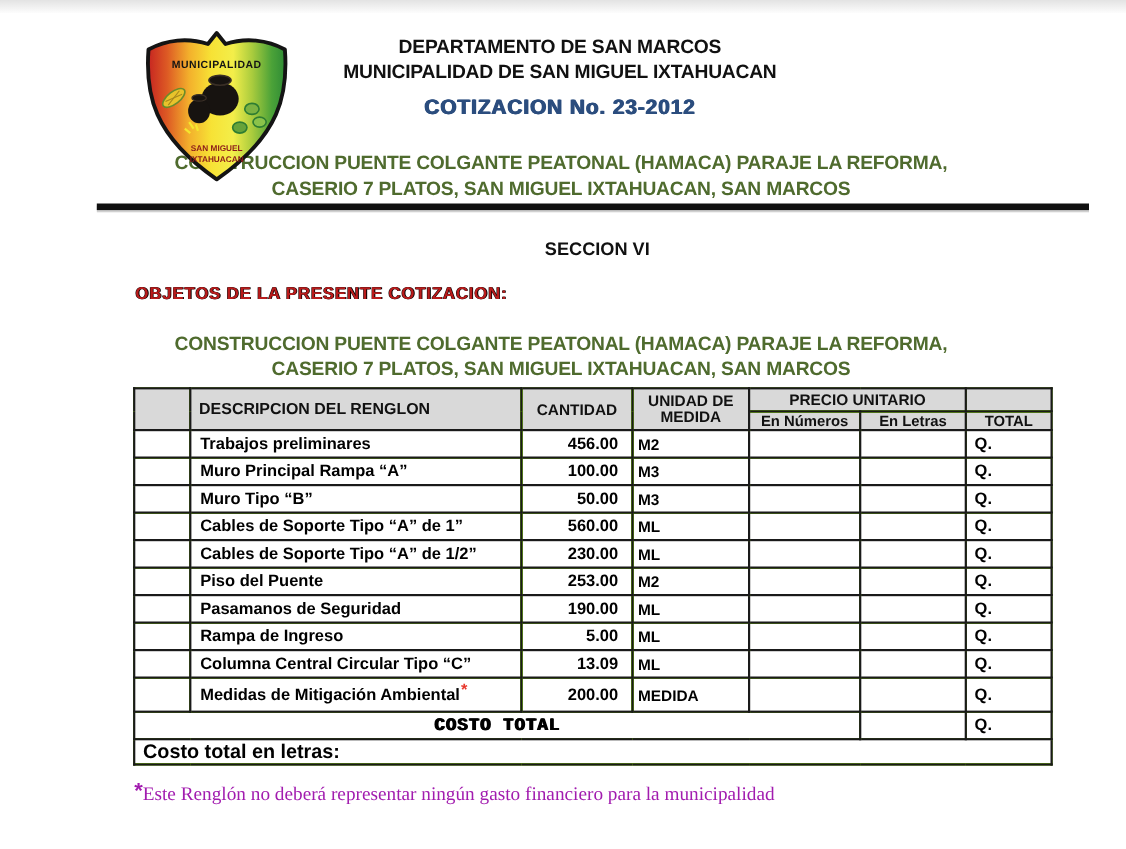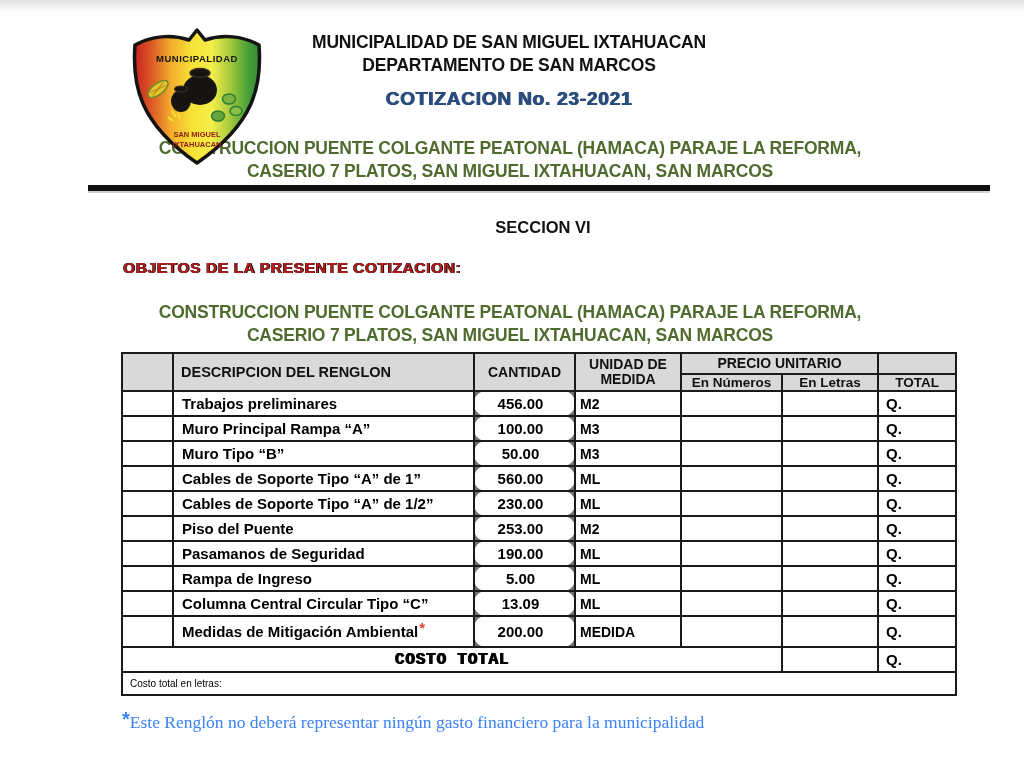--- a/index.html
+++ b/index.html
@@ -33,43 +33,43 @@
   
   .section-title { position:absolute; left:60px; top:218px; width:966px; text-align:center;
                    font-size:16.5px; font-weight:bold; color:#111; }
   .objects-heading {
     position:absolute; left:123px; top:259px; font-size:15.5px; font-weight:bold; color:#b91c1c;
     letter-spacing:0.6px; text-shadow:0.8px 0 0 #000, -0.4px 0 0 #000;
   }
   
   table.quote-table {
     position:absolute; left:121px; top:352px; width:834px;
-    border-collapse:collapse; table-layout:fixed; z-index:2; background:#737373;
+    border-collapse:collapse; table-layout:fixed; z-index:2; background:#84cc16;
   }
   .quote-table th, .quote-table td { border:2px solid #1a1a1a; padding:0 4px; overflow:hidden; }
   .quote-table thead th { background:#d9d9d9; font-size:14px; font-weight:bold; color:#111;
                           text-align:center; line-height:15px; }
   .quote-table thead tr.hrow1 th { height:21px; }
   .quote-table thead tr.hrow2 th { height:17px; font-size:13.5px;margin-left:25px; }
   .quote-table thead th.h-desc { text-align:left; padding-left:7px; font-size:14.5px; }
   .quote-table tbody td { height:25px; font-size:15px; font-weight:600; color:#000; background:#fff; }
   .quote-table td.c-desc { text-align:left; padding-left:8px; }
-  .quote-table td.c-num  { text-align:center; padding-right:12px;border-radius:12px; }
+  .quote-table td.c-num  { text-align:right; padding-right:12px; }
   .quote-table td.c-unit { text-align:left; font-weight:bold; font-size:14px; }
   .quote-table td.c-q    { text-align:left; padding-left:7px; font-weight:bold; }
   .quote-table tr.row-tall td { height:31px;margin-top:46px; }
   .quote-table td.c-costo {
     height:21px; text-align:center; font-size:16px; font-weight:bold; letter-spacing:0.8px;
     text-shadow:0.8px 0 0 #000, -0.4px 0 0 #000;
     font-family:Liberation Mono, monospace;
   }
-  .quote-table td.c-letras { height:23px; text-align:left; padding-left:7px; font-weight:400; font-size:10px; }
+  .quote-table td.c-letras { height:23px; text-align:left; padding-left:7px; font-weight:700; font-size:18px; }
   .red-mark { color:#e8392e; font-weight:bold; font-size:15px; position:relative; top:-4px; margin-left:1px; }
   
-  .footnote { position:absolute; left:122px; top:710px; color:#3b82f6;
+  .footnote { position:absolute; left:122px; top:710px; color:#a21caf;
               font-family:"Liberation Serif", serif; font-size:17.5px; }
   .footnote .fn-mark { font-family:"Liberation Sans", sans-serif; font-weight:bold; font-size:20px;
                        position:relative; top:-2px; }
 </style>
 </head>
 <body>
 
 <div class="page">
 
   <div class="top-shade"></div>
@@ -108,23 +108,23 @@
 
       <line x1="46" y1="84" x2="50" y2="90" stroke="#f5e62e" stroke-width="2"></line>
       <line x1="52" y1="86" x2="54" y2="92" stroke="#f5e62e" stroke-width="2"></line>
       <line x1="42" y1="90" x2="47" y2="94" stroke="#f5e62e" stroke-width="2"></line>
       <text x="71" y="110" text-anchor="middle" font-size="7.5" font-weight="bold" fill="#8b1a1a" font-family="Liberation Sans, sans-serif">SAN MIGUEL</text>
       <text x="71" y="120" text-anchor="middle" font-size="7.5" font-weight="bold" fill="#8b1a1a" font-family="Liberation Sans, sans-serif">IXTAHUACAN</text>
     </svg>
   </div>
 
   <div class="org-header">
+    <div class="org-line">DEPARTAMENTO DE SAN MARCOS</div>
     <div class="org-line">MUNICIPALIDAD DE SAN MIGUEL IXTAHUACAN</div>
-    <div class="org-line">DEPARTAMENTO DE SAN MARCOS</div>
-    <div class="cotizacion">COTIZACION No. 23-2021</div>
+    <div class="cotizacion">COTIZACION No. 23-2012</div>
   </div>
 
   <div class="project-title pt-top">
     <div class="pt-line">CONSTRUCCION PUENTE COLGANTE PEATONAL (HAMACA) PARAJE LA REFORMA,</div>
     <div class="pt-line">CASERIO 7 PLATOS, SAN MIGUEL IXTAHUACAN, SAN MARCOS</div>
   </div>
 
   <div class="rule"></div>
 
   <div class="section-title">SECCION VI</div>

